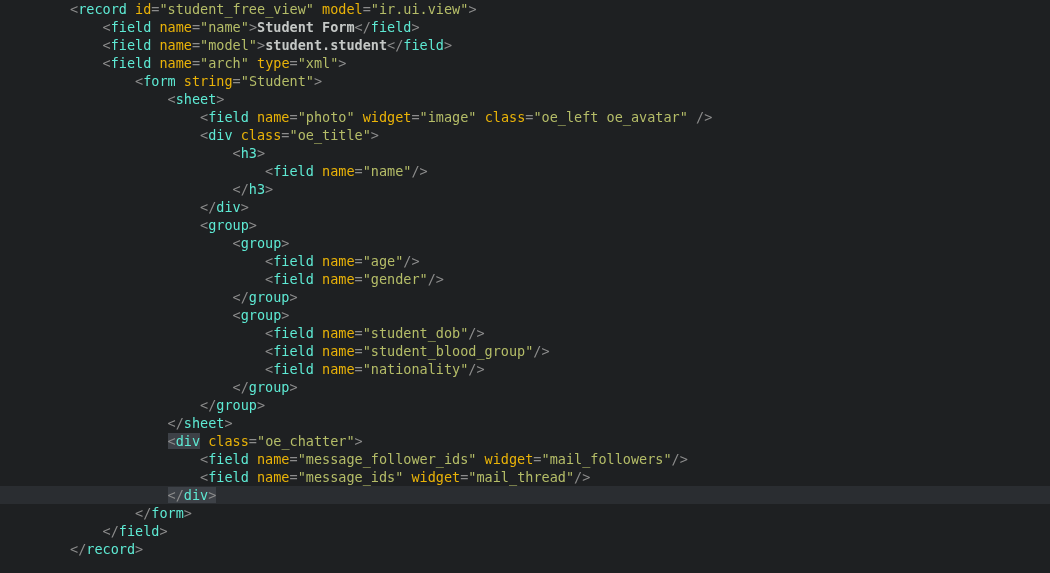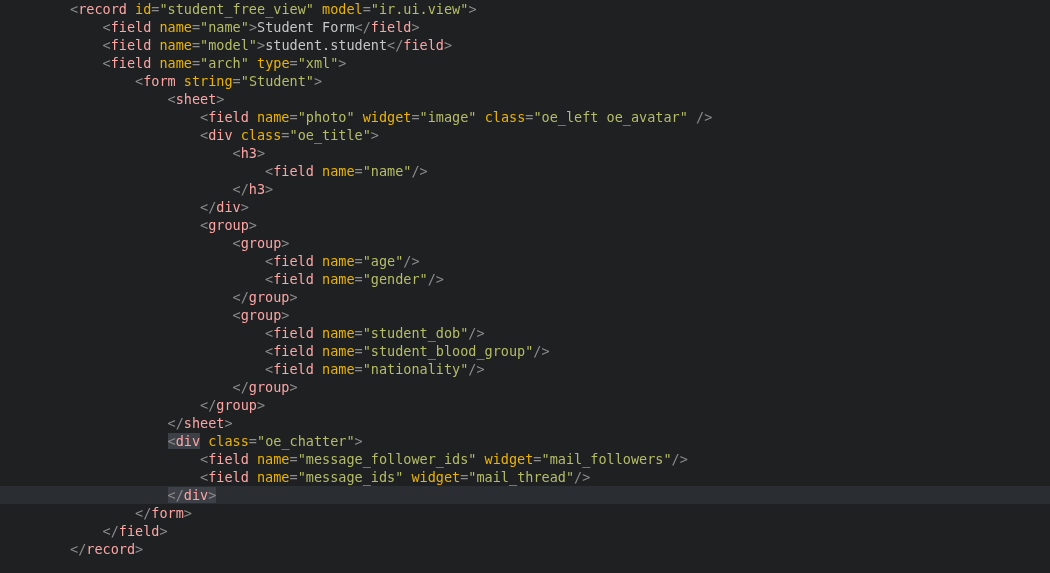--- a/index.html
+++ b/index.html
@@ -23,21 +23,21 @@
     padding-left: 70px;
   }
   .hl-line {
     background: #2a2d31;
   }
   .sel {
     background: #3d4147;
   }
   
   .p  { color: #8c8c8c; }   
-  .t  { color: #fca5a5; }   
+  .t  { color: #5eead4; }   
   .a  { color: #eab308; }   
   .s  { color: #b5bd68; }   
-  .tx { color: #c5c8c6; }   
+  .tx { color: #c5c8c6; font-weight: bold; }   
 </style>
 </head>
 <body>
 
 <div class="editor" id="editor"><div class="line"><span></span><span class="p">&lt;</span><span class="t">record</span><span class="tx"> </span><span class="a">id</span><span class="p">=</span><span class="s">"student_free_view"</span><span class="tx"> </span><span class="a">model</span><span class="p">=</span><span class="s">"ir.ui.view"</span><span class="p">&gt;</span></div><div class="line"><span>    </span><span class="p">&lt;</span><span class="t">field</span><span class="tx"> </span><span class="a">name</span><span class="p">=</span><span class="s">"name"</span><span class="p">&gt;</span><span class="tx">Student Form</span><span class="p">&lt;/</span><span class="t">field</span><span class="p">&gt;</span></div><div class="line"><span>    </span><span class="p">&lt;</span><span class="t">field</span><span class="tx"> </span><span class="a">name</span><span class="p">=</span><span class="s">"model"</span><span class="p">&gt;</span><span class="tx">student.student</span><span class="p">&lt;/</span><span class="t">field</span><span class="p">&gt;</span></div><div class="line"><span>    </span><span class="p">&lt;</span><span class="t">field</span><span class="tx"> </span><span class="a">name</span><span class="p">=</span><span class="s">"arch"</span><span class="tx"> </span><span class="a">type</span><span class="p">=</span><span class="s">"xml"</span><span class="p">&gt;</span></div><div class="line"><span>        </span><span class="p">&lt;</span><span class="t">form</span><span class="tx"> </span><span class="a">string</span><span class="p">=</span><span class="s">"Student"</span><span class="p">&gt;</span></div><div class="line"><span>            </span><span class="p">&lt;</span><span class="t">sheet</span><span class="p">&gt;</span></div><div class="line"><span>                </span><span class="p">&lt;</span><span class="t">field</span><span class="tx"> </span><span class="a">name</span><span class="p">=</span><span class="s">"photo"</span><span class="tx"> </span><span class="a">widget</span><span class="p">=</span><span class="s">"image"</span><span class="tx"> </span><span class="a">class</span><span class="p">=</span><span class="s">"oe_left oe_avatar"</span><span class="tx"> </span><span class="p">/&gt;</span></div><div class="line"><span>                </span><span class="p">&lt;</span><span class="t">div</span><span class="tx"> </span><span class="a">class</span><span class="p">=</span><span class="s">"oe_title"</span><span class="p">&gt;</span></div><div class="line"><span>                    </span><span class="p">&lt;</span><span class="t">h3</span><span class="p">&gt;</span></div><div class="line"><span>                        </span><span class="p">&lt;</span><span class="t">field</span><span class="tx"> </span><span class="a">name</span><span class="p">=</span><span class="s">"name"</span><span class="p">/&gt;</span></div><div class="line"><span>                    </span><span class="p">&lt;/</span><span class="t">h3</span><span class="p">&gt;</span></div><div class="line"><span>                </span><span class="p">&lt;/</span><span class="t">div</span><span class="p">&gt;</span></div><div class="line"><span>                </span><span class="p">&lt;</span><span class="t">group</span><span class="p">&gt;</span></div><div class="line"><span>                    </span><span class="p">&lt;</span><span class="t">group</span><span class="p">&gt;</span></div><div class="line"><span>                        </span><span class="p">&lt;</span><span class="t">field</span><span class="tx"> </span><span class="a">name</span><span class="p">=</span><span class="s">"age"</span><span class="p">/&gt;</span></div><div class="line"><span>                        </span><span class="p">&lt;</span><span class="t">field</span><span class="tx"> </span><span class="a">name</span><span class="p">=</span><span class="s">"gender"</span><span class="p">/&gt;</span></div><div class="line"><span>                    </span><span class="p">&lt;/</span><span class="t">group</span><span class="p">&gt;</span></div><div class="line"><span>                    </span><span class="p">&lt;</span><span class="t">group</span><span class="p">&gt;</span></div><div class="line"><span>                        </span><span class="p">&lt;</span><span class="t">field</span><span class="tx"> </span><span class="a">name</span><span class="p">=</span><span class="s">"student_dob"</span><span class="p">/&gt;</span></div><div class="line"><span>                        </span><span class="p">&lt;</span><span class="t">field</span><span class="tx"> </span><span class="a">name</span><span class="p">=</span><span class="s">"student_blood_group"</span><span class="p">/&gt;</span></div><div class="line"><span>                        </span><span class="p">&lt;</span><span class="t">field</span><span class="tx"> </span><span class="a">name</span><span class="p">=</span><span class="s">"nationality"</span><span class="p">/&gt;</span></div><div class="line"><span>                    </span><span class="p">&lt;/</span><span class="t">group</span><span class="p">&gt;</span></div><div class="line"><span>                </span><span class="p">&lt;/</span><span class="t">group</span><span class="p">&gt;</span></div><div class="line"><span>            </span><span class="p">&lt;/</span><span class="t">sheet</span><span class="p">&gt;</span></div><div class="line"><span>            </span><span class="sel"><span class="p">&lt;</span><span class="t">div</span></span><span class="tx"> </span><span class="a">class</span><span class="p">=</span><span class="s">"oe_chatter"</span><span class="p">&gt;</span></div><div class="line"><span>                </span><span class="p">&lt;</span><span class="t">field</span><span class="tx"> </span><span class="a">name</span><span class="p">=</span><span class="s">"message_follower_ids"</span><span class="tx"> </span><span class="a">widget</span><span class="p">=</span><span class="s">"mail_followers"</span><span class="p">/&gt;</span></div><div class="line"><span>                </span><span class="p">&lt;</span><span class="t">field</span><span class="tx"> </span><span class="a">name</span><span class="p">=</span><span class="s">"message_ids"</span><span class="tx"> </span><span class="a">widget</span><span class="p">=</span><span class="s">"mail_thread"</span><span class="p">/&gt;</span></div><div class="line hl-line"><span>            </span><span class="sel"><span class="p">&lt;/</span><span class="t">div</span><span class="p">&gt;</span></span></div><div class="line"><span>        </span><span class="p">&lt;/</span><span class="t">form</span><span class="p">&gt;</span></div><div class="line"><span>    </span><span class="p">&lt;/</span><span class="t">field</span><span class="p">&gt;</span></div><div class="line"><span></span><span class="p">&lt;/</span><span class="t">record</span><span class="p">&gt;</span></div></div>
 
 </body></html>

